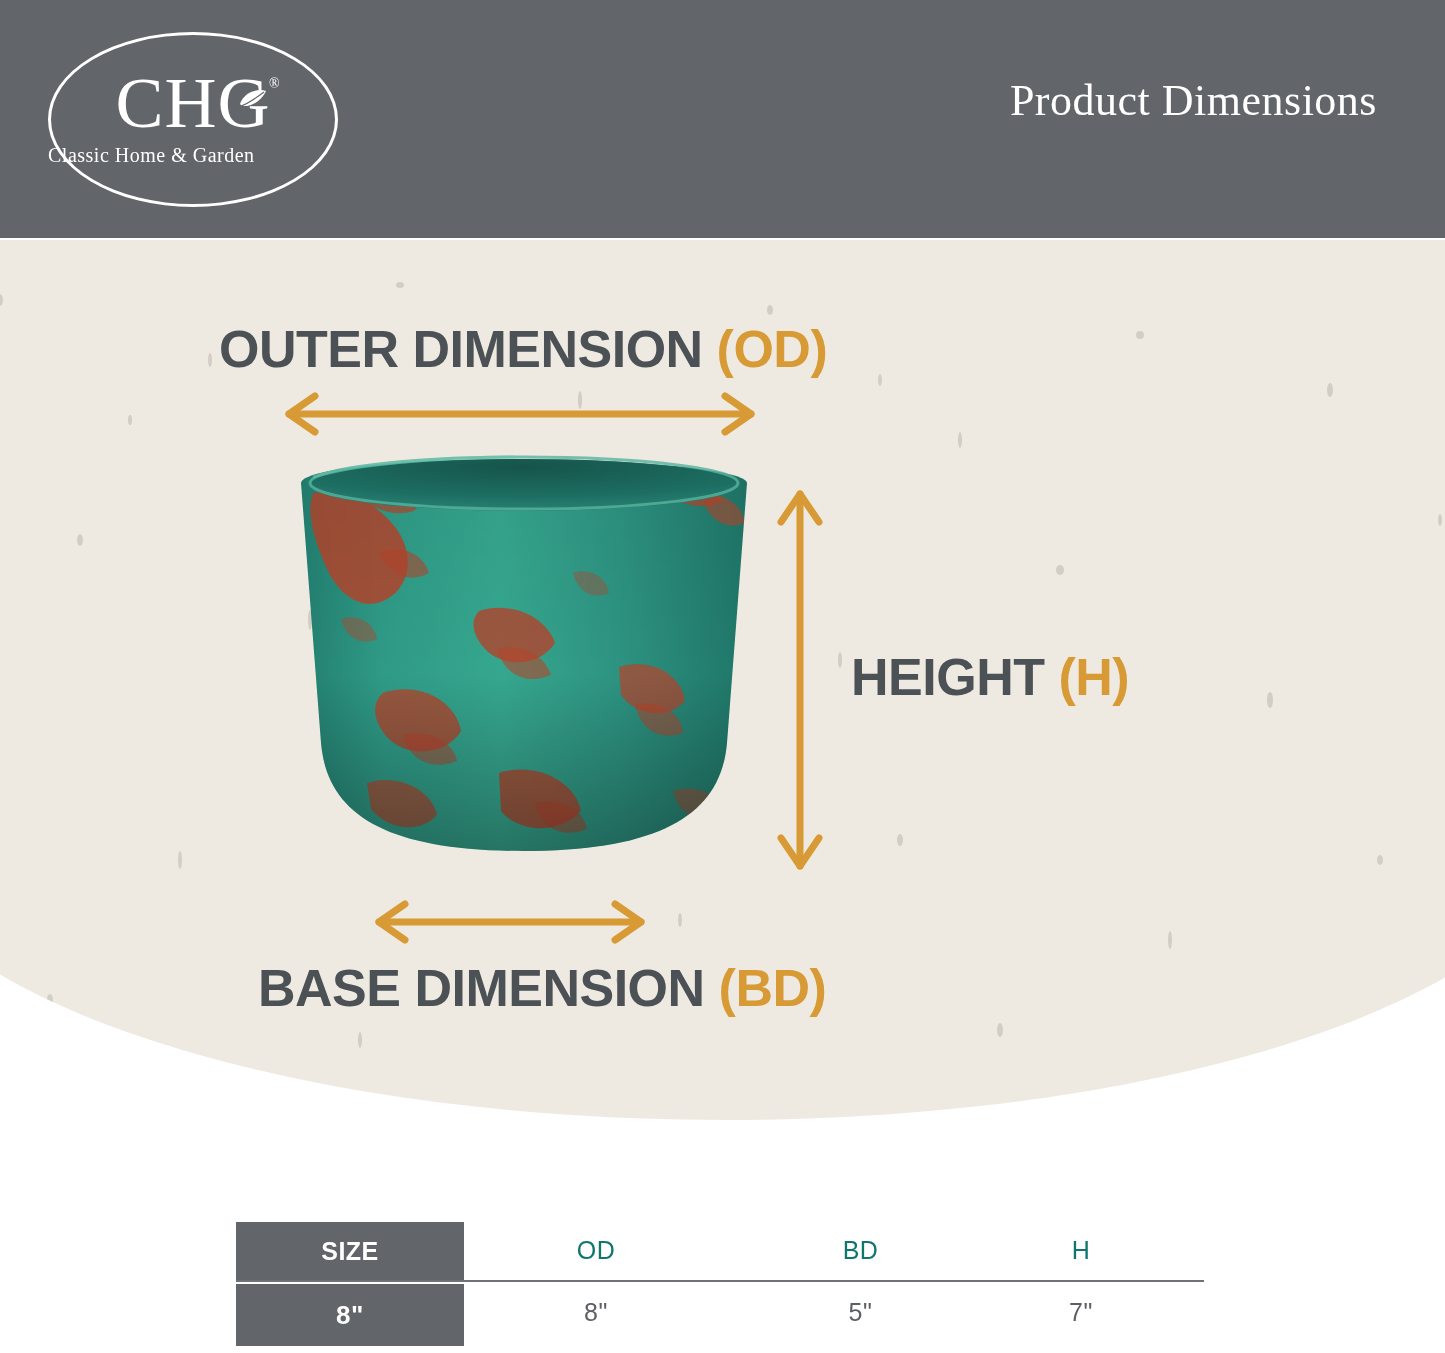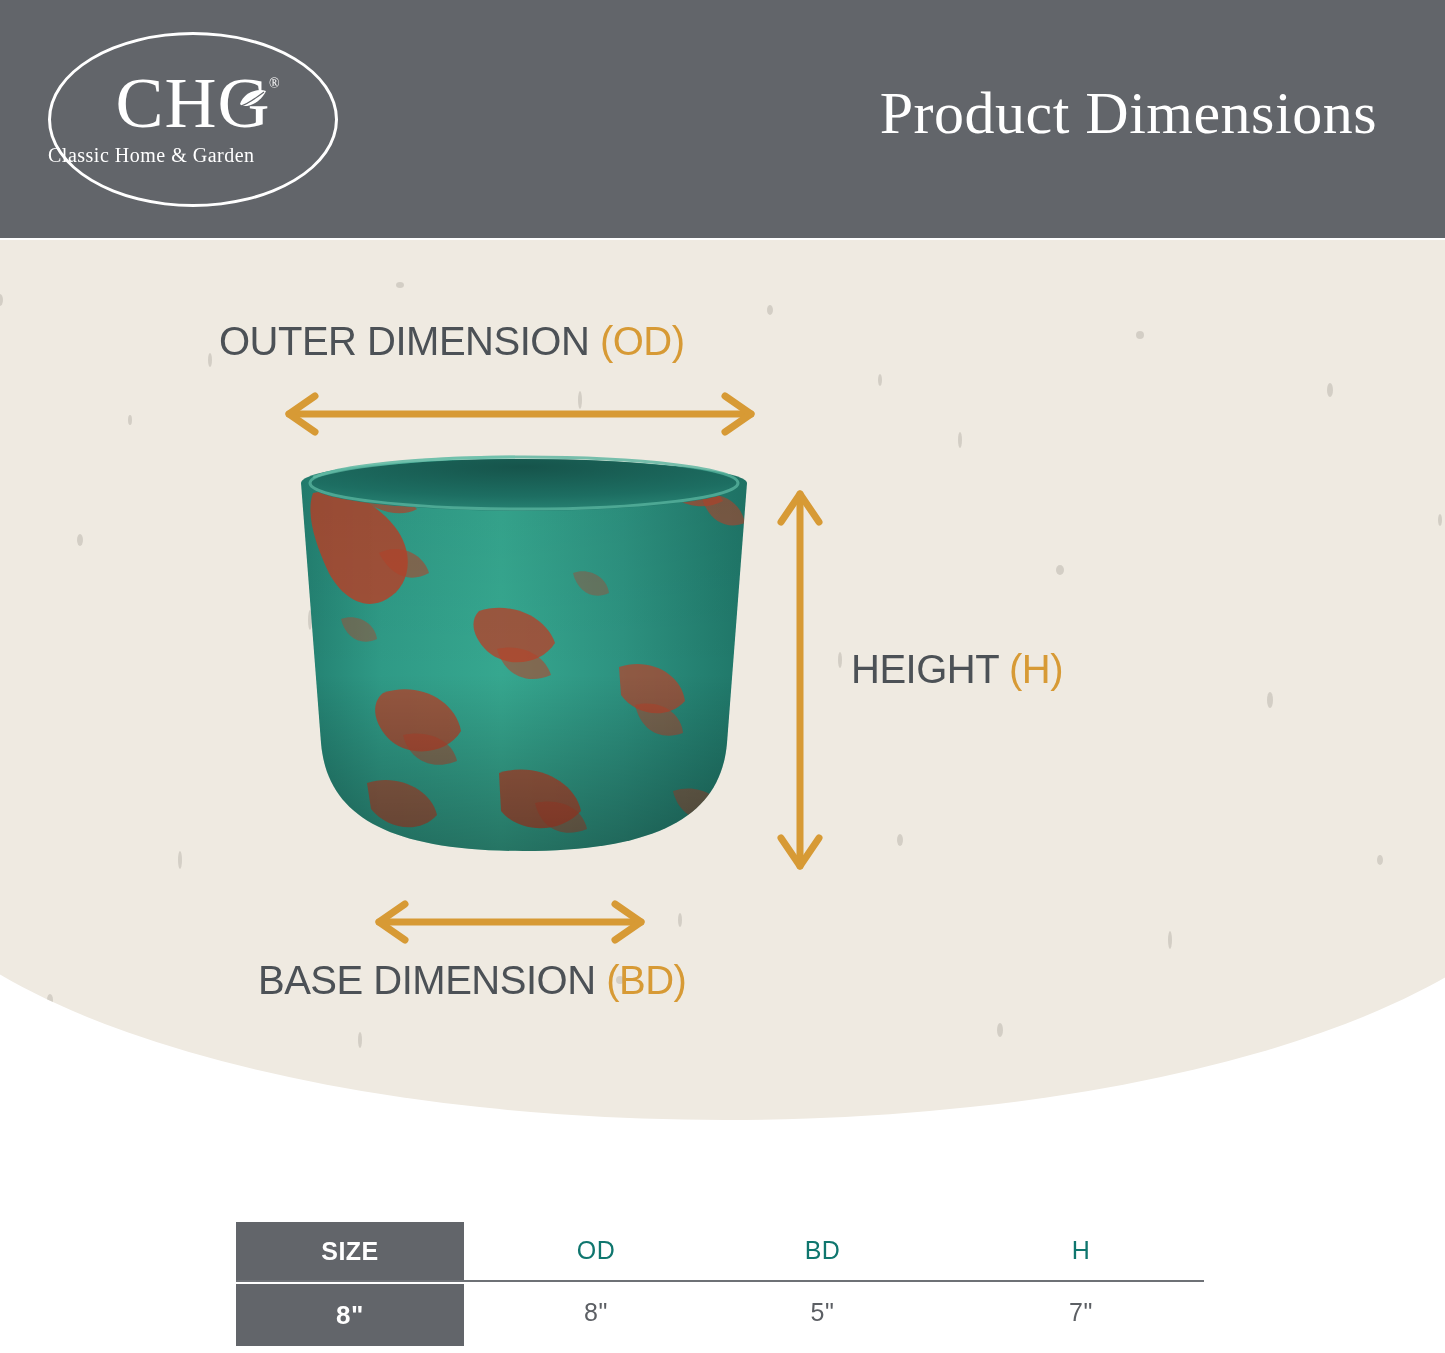--- a/index.html
+++ b/index.html
@@ -69,24 +69,24 @@
     width: 290px;
     color: #ffffff;
     font-family: "Liberation Serif", serif;
     font-size: 20px;
     letter-spacing: 0.5px;
   }
 
   .header-title {
     position: absolute;
     right: 68px;
-    top: 80px;
+    top: 68px;
     color: #ffffff;
     font-family: "Liberation Serif", serif;
-    font-size: 60px;
+    font-size: 44px;
     line-height: 66px;
     letter-spacing: 0.5px;
     white-space: nowrap;
   }
 
   
   .panel {
     position: absolute;
     left: -120px;
     top: 240px;
@@ -100,23 +100,23 @@
   .panel-speckle {
     position: absolute;
     left: 0; top: 0; right: 0; bottom: 0;
     opacity: 0.5;
   }
 
   
   .dim-label {
     position: absolute;
     font-family: "Liberation Sans", sans-serif;
-    font-weight: normal;
+    font-weight: bold;
     color: #4c5156;
-    font-size: 40px;
+    font-size: 52px;
     letter-spacing: -0.5px;
     white-space: nowrap;
   }
   .dim-label .accent { color: #d79a35; }
 
   #label-od { left: 219px; top: 319px; }
   #label-h  { left: 851px; top: 647px; }
   #label-bd { left: 258px; top: 958px; }
 
   
@@ -163,21 +163,21 @@
   .col-val {
     position: absolute;
     top: 76px;
     color: #5c5f64;
     font-size: 25px;
     font-weight: normal;
     text-align: center;
     letter-spacing: 0.5px;
   }
   .col-0 { left: 240px; width: 240px; }
-  .col-1 { left: 464px; width: 245px; }
+  .col-1 { left: 502px; width: 245px; }
   .col-2 { left: 725px; width: 240px; }
 
   .table-rule {
     position: absolute;
     left: 236px;
     top: 1280px;
     width: 968px;
     height: 2px;
     background: #6e7176;
   }

